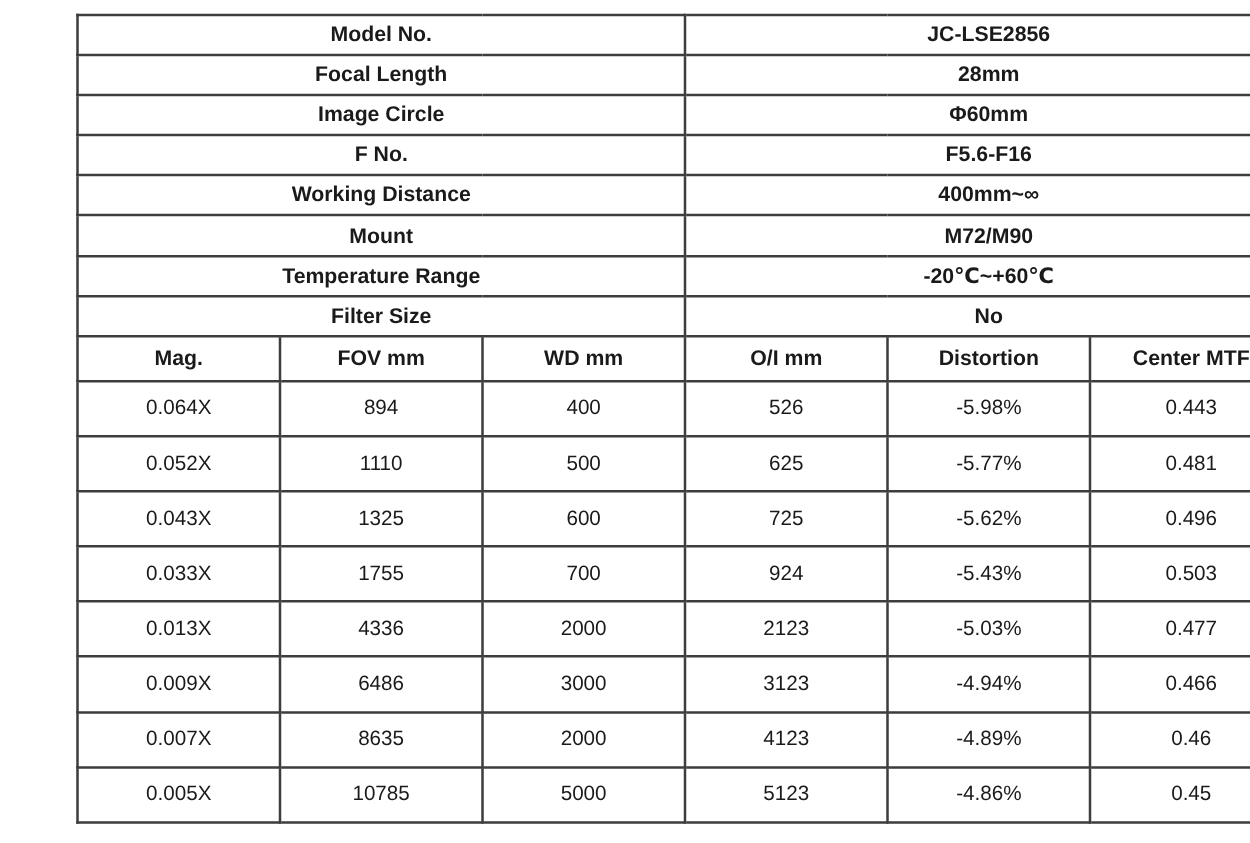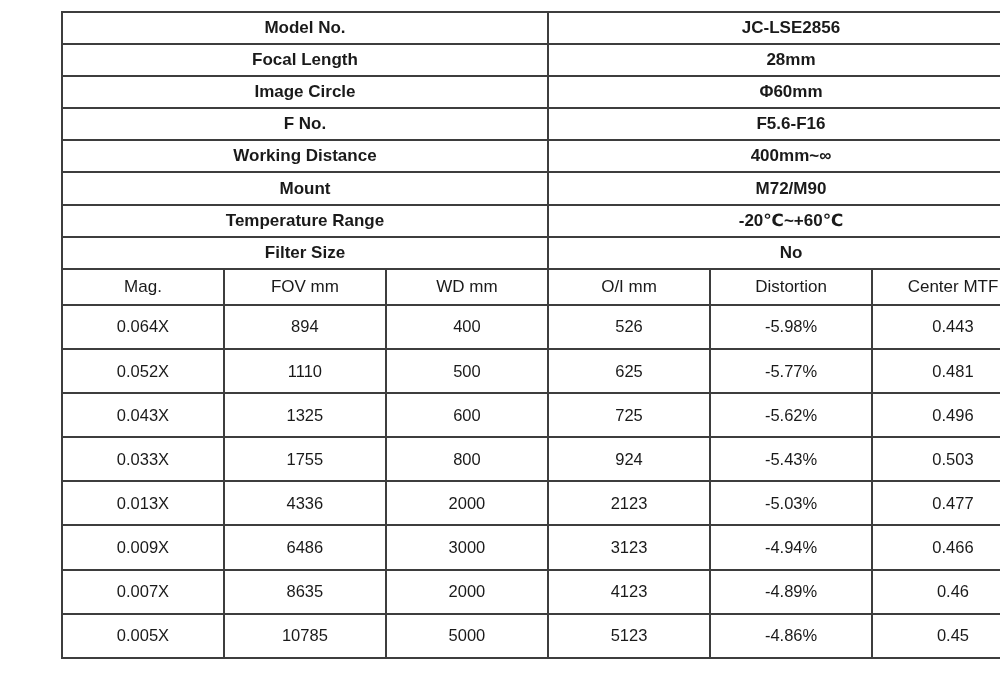--- a/index.html
+++ b/index.html
@@ -30,21 +30,21 @@
     text-align: center;
     vertical-align: middle;
     padding: 0 4px;
     font-size: 17px;
     white-space: nowrap;
     overflow: hidden;
   }
   tr.spec-row { height: 32px; }
   tr.spec-row td { font-weight: 700; }
   tr.header-row { height: 36px; }
-  tr.header-row th { font-weight: 400; }
+  tr.header-row th { font-weight: 700; }
   tr.data-row { height: 44px; }
   tr.data-row td { font-weight: 400; font-size: 16.5px; }
 </style>
 </head>
 <body>
 
 <div class="sheet">
   <table class="spec">
     <colgroup>
       <col style="width:16.66%">
@@ -115,21 +115,21 @@
         <td>0.043X</td>
         <td>1325</td>
         <td>600</td>
         <td>725</td>
         <td>-5.62%</td>
         <td>0.496</td>
       </tr>
       <tr class="data-row">
         <td>0.033X</td>
         <td>1755</td>
-        <td>800</td>
+        <td>700</td>
         <td>924</td>
         <td>-5.43%</td>
         <td>0.503</td>
       </tr>
       <tr class="data-row">
         <td>0.013X</td>
         <td>4336</td>
         <td>2000</td>
         <td>2123</td>
         <td>-5.03%</td>

